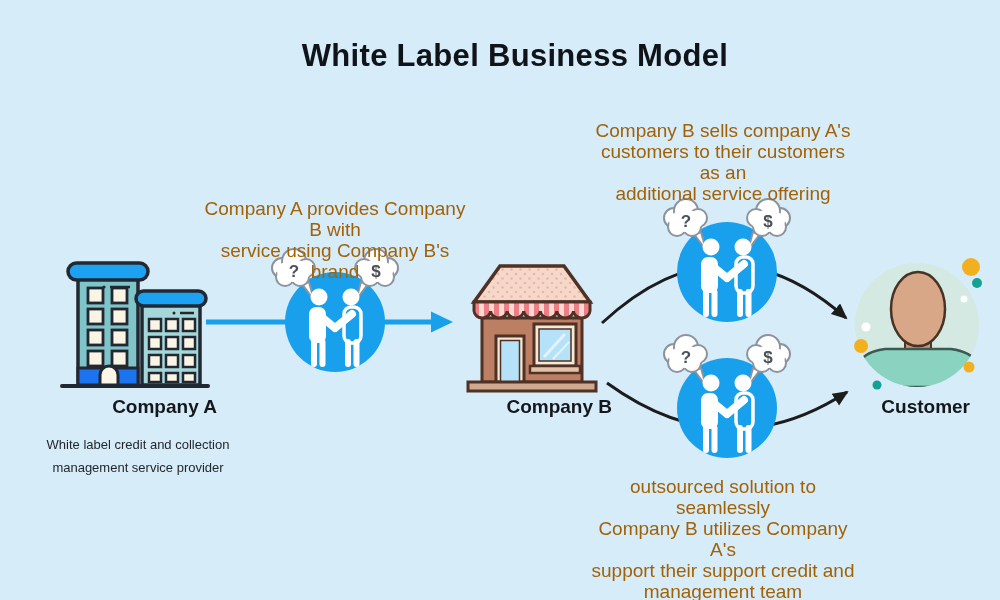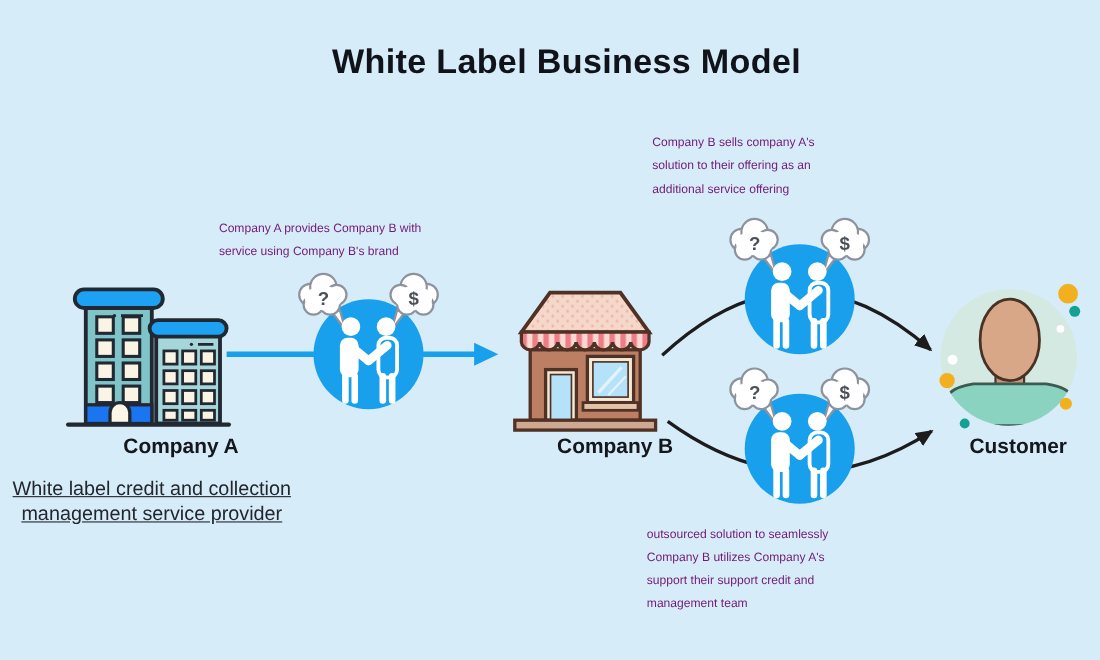--- a/index.html
+++ b/index.html
@@ -8,27 +8,27 @@
     background:#d7ecf9;
     font-family:"Liberation Sans", sans-serif;
     color:#23272d;
   }
   .abs{position:absolute;}
   .title{
     left:15px;top:38px;width:1000px;text-align:center;
     font-size:31px;font-weight:bold;color:#10131a;letter-spacing:.3px;
   }
   .caption{
-    font-size:11px;line-height:21px;color:#701a75;
+    font-size:19px;line-height:21px;text-align:center;color:#a16207;
   }
   .node-label{
     font-size:19px;font-weight:bold;text-align:right;color:#14171c;
   }
   .node-desc{
-    font-size:18px;line-height:23px;text-align:center;color:#23272d;text-decoration:underline;
+    font-size:13px;line-height:23px;text-align:center;color:#23272d;
   }
   svg{display:block;}
 </style>
 </head>
 <body>
 
 <div class="canvas">
 
   <svg class="abs" style="left:0;top:0" width="1000" height="600" viewBox="0 0 1000 600">
     <defs>
@@ -247,21 +247,21 @@
 
   <div class="abs title">White Label Business Model</div>
 
   <div class="abs caption" style="left:199px;top:198px;width:272px">
     <div>Company A provides Company B with</div>
     <div>service using Company B's brand</div>
   </div>
 
   <div class="abs caption" style="left:593px;top:120px;width:260px">
     <div>Company B sells company A's</div>
-    <div>solution to their offering as an</div>
+    <div>customers to their customers as an</div>
     <div>additional service offering</div>
   </div>
 
   <div class="abs caption" style="left:588px;top:476px;width:270px">
     <div>outsourced solution to seamlessly</div>
     <div>Company B utilizes Company A's</div>
     <div>support their support credit and</div>
     <div>management team</div>
   </div>
 

